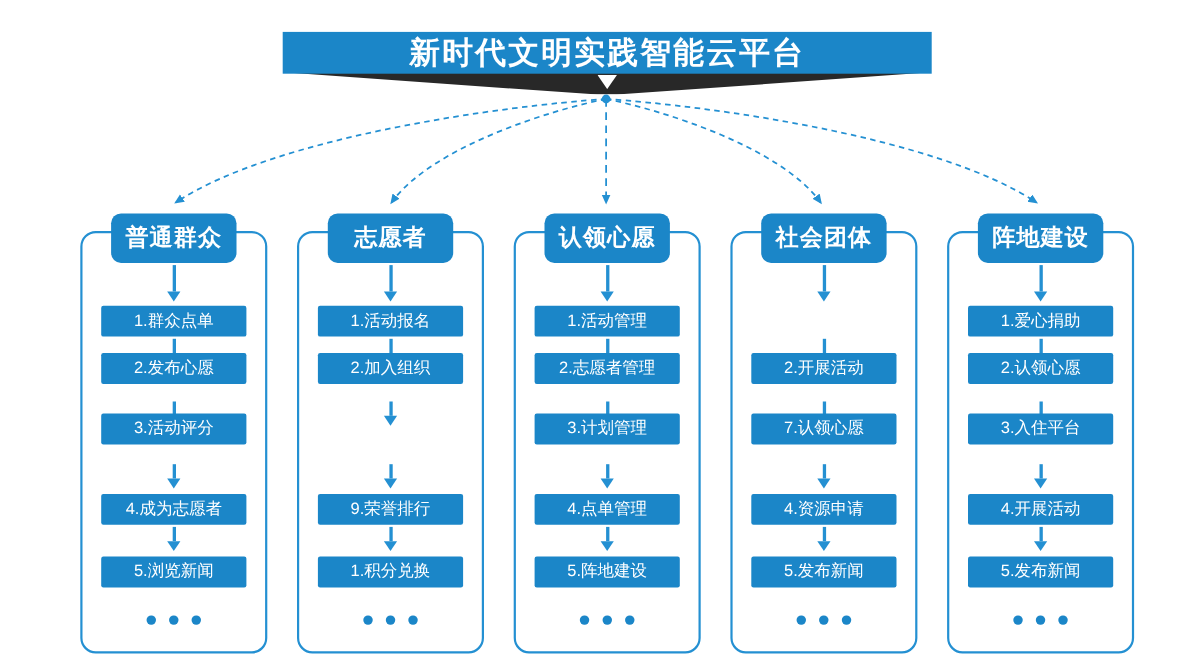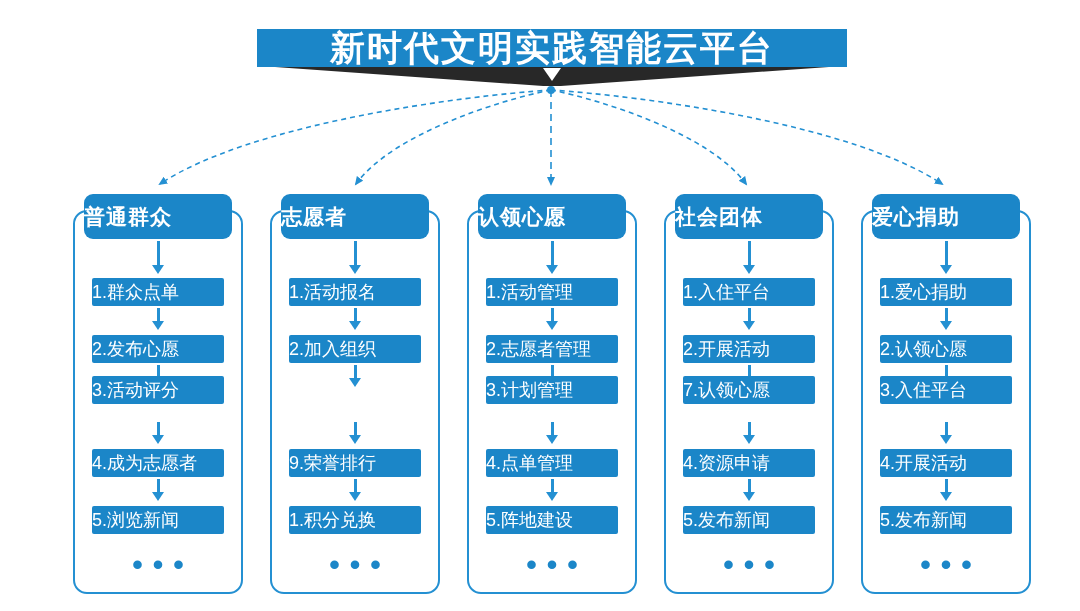--- a/index.html
+++ b/index.html
@@ -6,41 +6,41 @@
     --blue:#1b86c8;
     --line:#2490d2;
     --ribbon:#282828;
   }
   html,body{margin:0;padding:0;}
   body{background:#fff;font-family:"Liberation Sans","DejaVu Sans",sans-serif;}
   .stage{position:relative;width:1080px;height:611px;background:#ffffff;overflow:hidden;}
 
   
   .banner{position:absolute;left:257px;top:29px;width:590px;height:38px;background:var(--blue);
-    color:#fff;font-size:35px;font-weight:bold;letter-spacing:2px;text-align:center;line-height:38px;z-index:3;}
+    color:#fff;font-size:28px;font-weight:bold;letter-spacing:2px;text-align:center;line-height:38px;z-index:3;}
   .ribbon{position:absolute;left:261px;top:66px;width:582px;height:20px;background:var(--ribbon);
     clip-path:polygon(0 0,100% 0,51.5% 100%,48.5% 100%);z-index:2;}
   .ribbon-arrow{position:absolute;left:543px;top:68px;width:18px;height:13px;background:#ffffff;
     clip-path:polygon(0 0,100% 0,50% 100%);z-index:4;}
 
   
   .connectors{position:absolute;left:0;top:84px;width:1080px;height:116px;z-index:1;}
 
   
   .column{position:absolute;top:210px;width:166px;height:380px;border:2px solid var(--line);
     border-radius:14px;background:transparent;}
   .c1{left:73px}.c2{left:270px}.c3{left:467px}.c4{left:664px}.c5{left:861px}
 
-  .col-header{position:absolute;top:-18px;left:50%;transform:translateX(-50%);width:148px;height:45px;
+  .col-header{position:absolute;top:-18px;left:50%;transform:translateX(-50%);width:114px;height:45px;
     background:var(--blue);border-radius:9px;color:#fff;font-size:21px;font-weight:bold;
-    text-align:left;line-height:45px;letter-spacing:1px;z-index:2;}
+    text-align:center;line-height:45px;letter-spacing:1px;z-index:2;}
 
   .step{position:absolute;left:50%;transform:translateX(-50%);width:132px;height:28px;background:var(--blue);
-    border-radius:2px;color:#fff;font-size:18px;text-align:left;line-height:28px;}
-  .s1{top:66px}.s2{top:123px}.s3{top:164px}.s4{top:237px}.s5{top:294px}
+    border-radius:2px;color:#fff;font-size:15px;text-align:center;line-height:28px;}
+  .s1{top:66px}.s2{top:109px}.s3{top:164px}.s4{top:237px}.s5{top:294px}
 
   .v-arrow{position:absolute;left:50%;transform:translateX(-50%);width:14px;}
   .v-arrow .stem{width:3px;background:var(--line);margin:0 auto;}
   .v-arrow .head{width:0;height:0;border-left:6px solid transparent;border-right:6px solid transparent;
     border-top:9px solid var(--line);margin:0 auto;}
   .a0{top:29px}.a0 .stem{height:24px}
   .a1{top:96px}.a2{top:153px}.a3{top:210px}.a4{top:267px}
   .a1 .stem,.a2 .stem,.a3 .stem,.a4 .stem{height:13px}
 
   .dots{position:absolute;top:338px;left:0;width:100%;height:30px;line-height:30px;text-align:center;
@@ -157,21 +157,20 @@
     <div class="step s5">5.阵地建设</div>
     <div class="dots">•••</div>
   </div>
 
   <div class="column c4">
     <div class="col-header">社会团体</div>
     <div class="v-arrow a0">
         <div class="stem"></div>
         <div class="head"></div>
       </div>
-    <div class="step s1">1.入住平台</div>
     <div class="v-arrow a1">
         <div class="stem"></div>
         <div class="head"></div>
       </div>
     <div class="step s2">2.开展活动</div>
     <div class="v-arrow a2">
         <div class="stem"></div>
         <div class="head"></div>
       </div>
     <div class="step s3">7.认领心愿</div>
@@ -182,21 +181,21 @@
     <div class="step s4">4.资源申请</div>
     <div class="v-arrow a4">
         <div class="stem"></div>
         <div class="head"></div>
       </div>
     <div class="step s5">5.发布新闻</div>
     <div class="dots">•••</div>
   </div>
 
   <div class="column c5">
-    <div class="col-header">爱心捐助</div>
+    <div class="col-header">阵地建设</div>
     <div class="v-arrow a0">
         <div class="stem"></div>
         <div class="head"></div>
       </div>
     <div class="step s1">1.爱心捐助</div>
     <div class="v-arrow a1">
         <div class="stem"></div>
         <div class="head"></div>
       </div>
     <div class="step s2">2.认领心愿</div>

